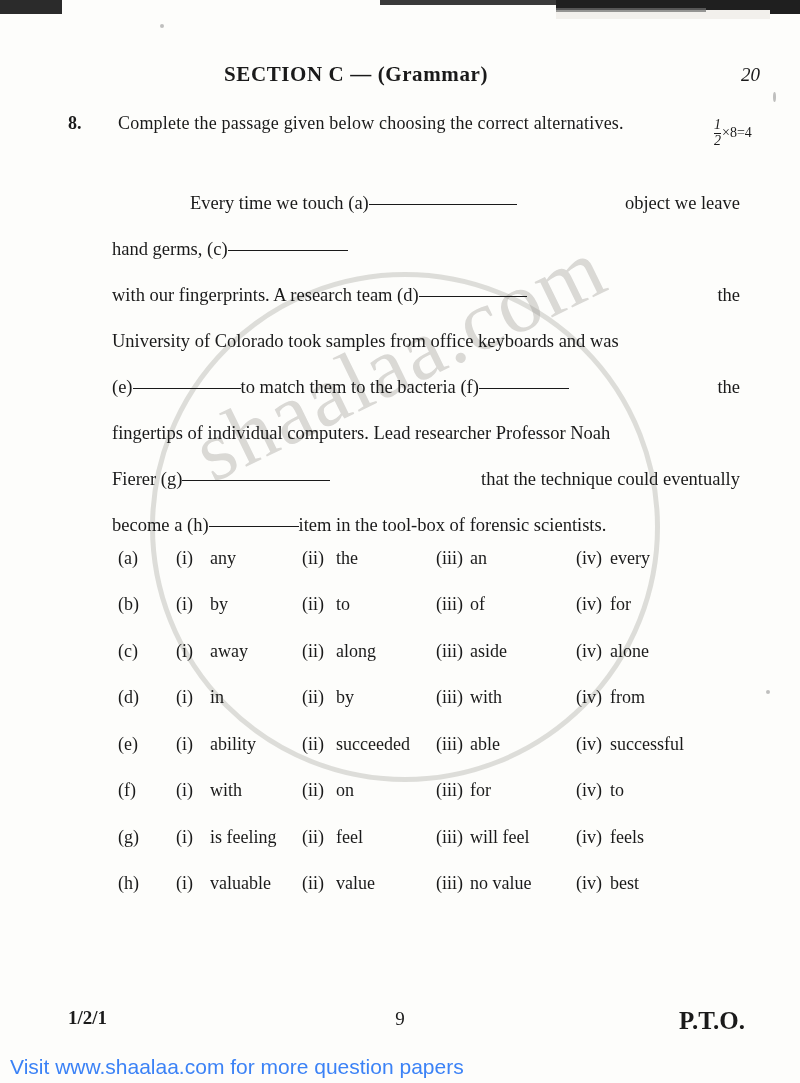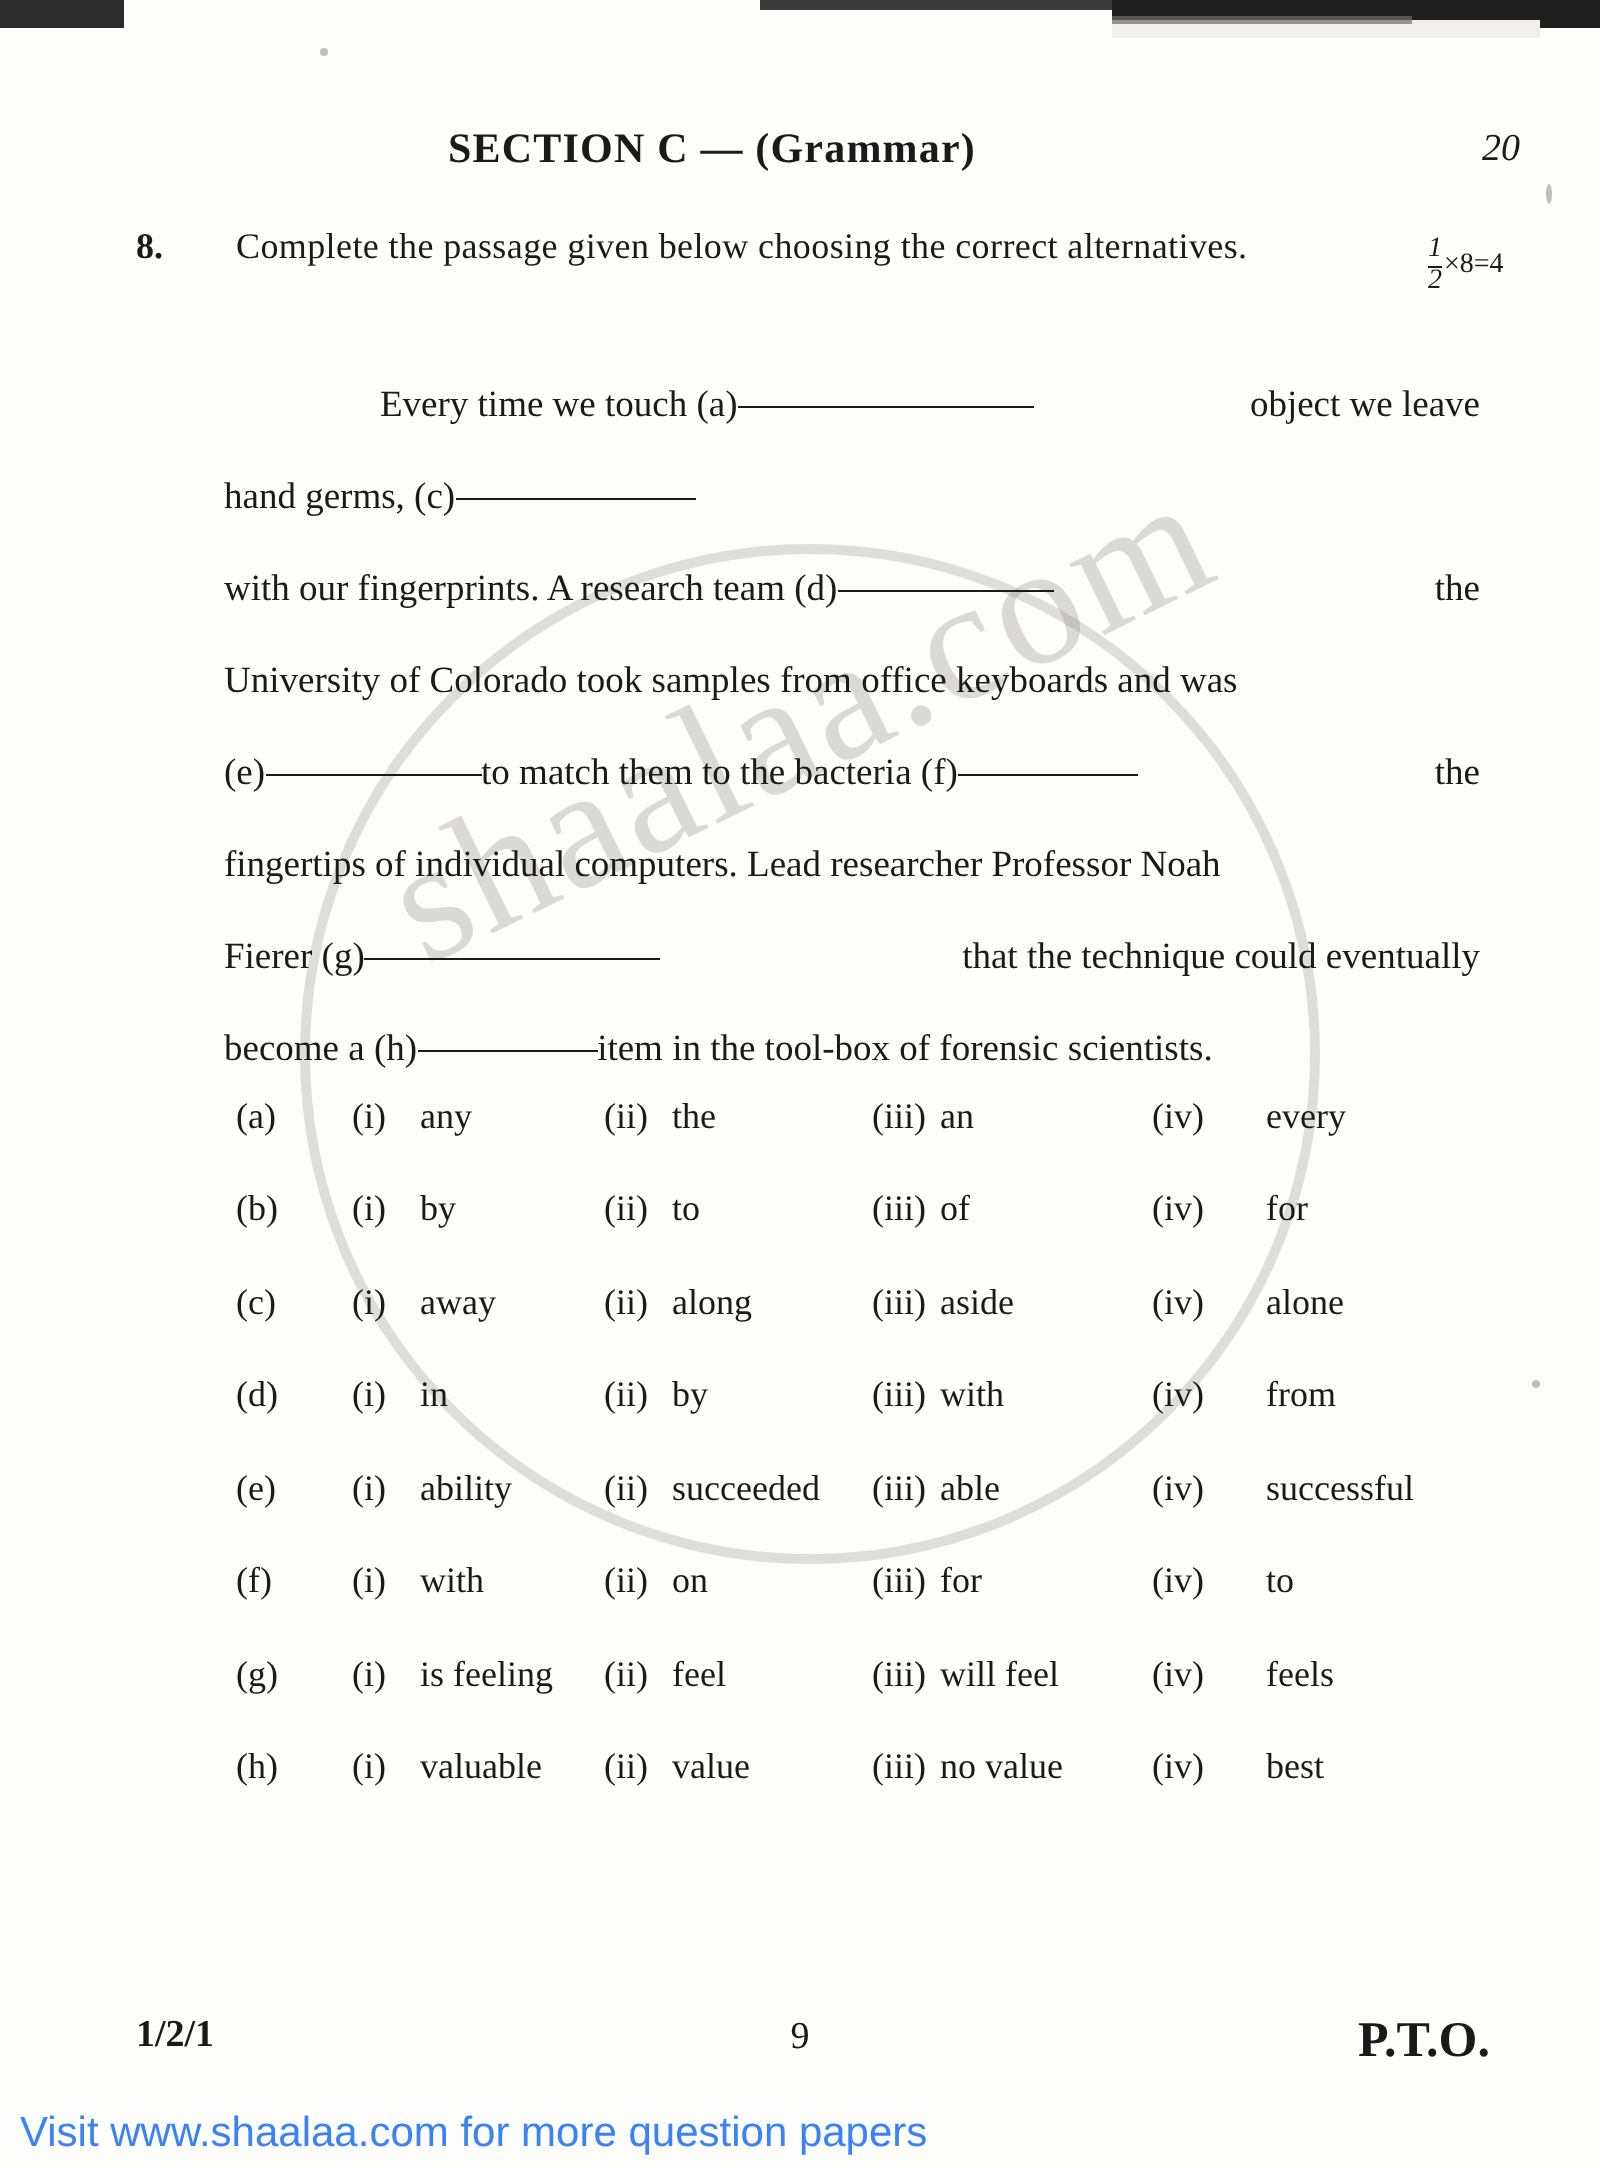--- a/index.html
+++ b/index.html
@@ -203,21 +203,21 @@
     align-items: baseline;
   }
   .opt-cell .rn {
     display: inline-block;
     width: 34px;
     flex: 0 0 34px;
   }
   .c1 { width: 126px; flex: 0 0 126px; }
   .c2 { width: 134px; flex: 0 0 134px; }
   .c3 { width: 140px; flex: 0 0 140px; }
-  .c4 { width: 150px; flex: 0 0 150px; gap: 23px; }
+  .c4 { width: 150px; flex: 0 0 150px; }
 
   .footer-left {
     position: absolute;
     left: 68px;
     top: 1007px;
     font-size: 19px;
     font-weight: bold;
   }
   .footer-center {
     position: absolute;

